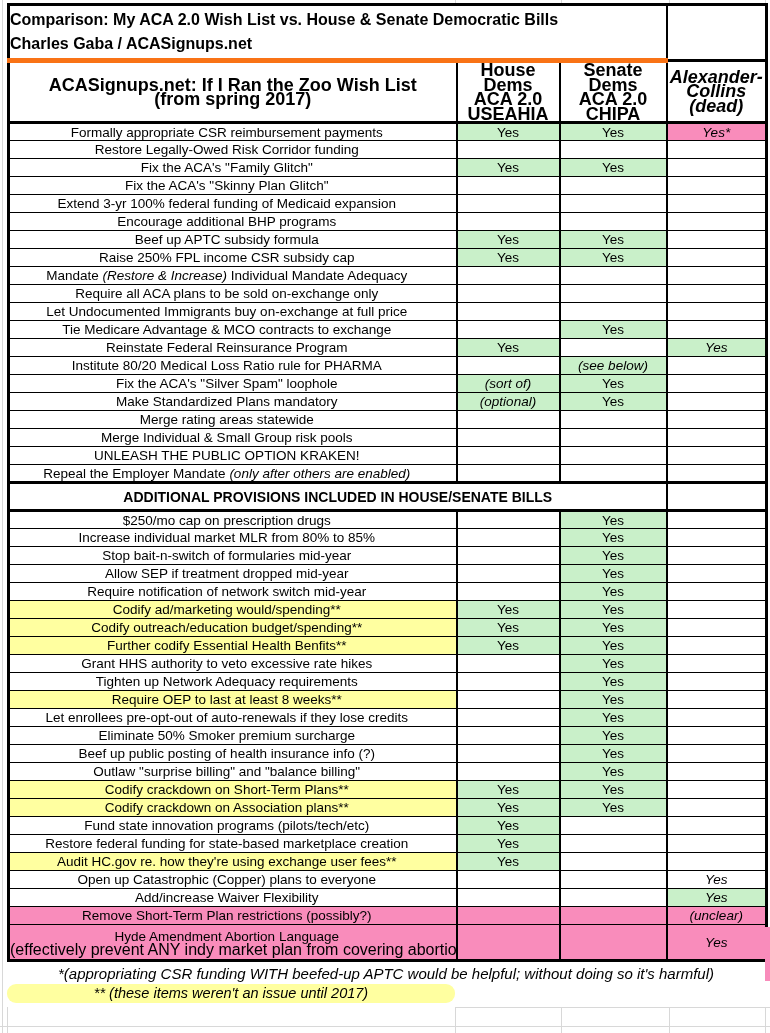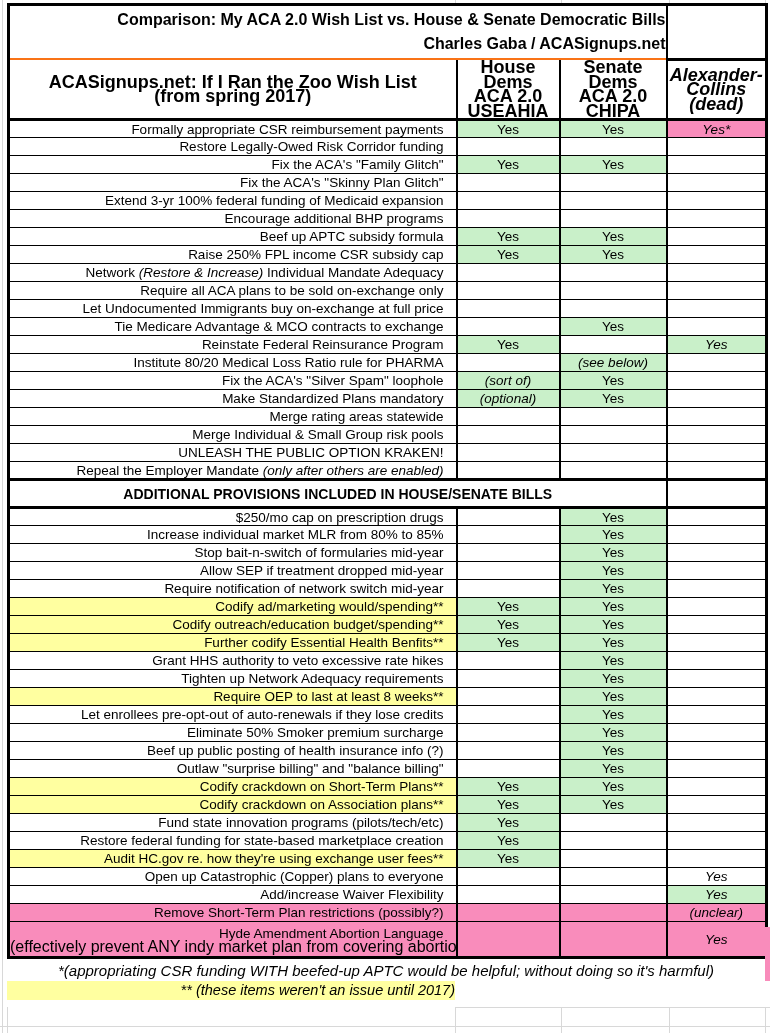--- a/index.html
+++ b/index.html
@@ -10,46 +10,46 @@
   }
   table { border-collapse:collapse; table-layout:fixed; width:758px; border:3px solid #000; }
   td, th { border:1px solid #000; padding:0; overflow:hidden; white-space:nowrap; vertical-align:middle; }
   .val { border-left-width:2px; text-align:center; font-size:13.5px; }
   .it { font-style:italic; }
   .fill-green  { background:var(--green_fill); }
   .fill-pink   { background:var(--pink_fill); }
   .fill-yellow { background:var(--yellow_fill); }
 
   
-  .title-cell { border-bottom:2px solid #f97316; height:52px; text-align:right; }
+  .title-cell { border-bottom:5px solid #f97316; height:52px; text-align:left; }
   .title-cell div { font-weight:bold; font-size:16px; line-height:24px; }
   .title-empty { border-bottom:3px solid #000; border-left:2px solid #000; }
 
   
   .header-row th { height:44px; font-weight:bold; font-size:18px; line-height:14.5px;
                    white-space:pre-line; text-align:center; border-bottom:3px solid #000; }
   .header-row th + th { border-left:2px solid #000; }
 
   
   tbody tr { height:18px; }
   tbody tr.tall { height:36px; }
-  .lbl { text-align:right; padding-right:12px; font-size:13.5px; }
+  .lbl { text-align:center; padding-right:12px; font-size:13.5px; }
   .lbl .lblmain { line-height:15px; }
   .lbl .sublbl { font-size:16px; line-height:11px; }
 
   
   .section-title { height:25px; font-weight:bold; font-size:14px; text-align:center;
                    border-top:3px solid #000; border-bottom:3px solid #000; white-space:nowrap; }
   .section-empty { border-top:3px solid #000; border-bottom:3px solid #000; border-left:2px solid #000; }
 
   
   .footnote1 { width:758px; height:22px; line-height:23px; text-align:center;
                font-style:italic; font-size:15px; white-space:nowrap; }
-  .footnote2 { width:448px; height:19px; line-height:19px; text-align:right;
-               font-style:italic; font-size:14.5px; background:var(--yellow_fill); }
+  .footnote2 { width:448px; height:19px; line-height:19px; text-align:center;
+               font-style:italic; font-size:14.5px; background:var(--yellow_fill);border-radius:9px; }
 
   
   .gridline { position:absolute; background:#d8d8d8; }
   .pink-sliver { position:absolute; left:765px; width:5px; background:var(--pink_fill); }
 </style>
 </head>
 <body>
 
 <div class="sheet">
 
@@ -157,21 +157,21 @@
         <tr>
           <td class="lbl">
             <div class="lblmain"><span>Raise 250% FPL income CSR subsidy cap</span></div>
           </td>
           <td class="val fill-green">Yes</td>
           <td class="val fill-green">Yes</td>
           <td class="val"></td>
         </tr>
         <tr>
           <td class="lbl">
-            <div class="lblmain"><span>Network </span><span class="it">(Restore &amp; Increase)</span><span> Individual Mandate Adequacy</span></div>
+            <div class="lblmain"><span>Mandate </span><span class="it">(Restore &amp; Increase)</span><span> Individual Mandate Adequacy</span></div>
           </td>
           <td class="val"></td>
           <td class="val"></td>
           <td class="val"></td>
         </tr>
         <tr>
           <td class="lbl">
             <div class="lblmain"><span>Require all ACA plans to be sold on-exchange only</span></div>
           </td>
           <td class="val"></td>

